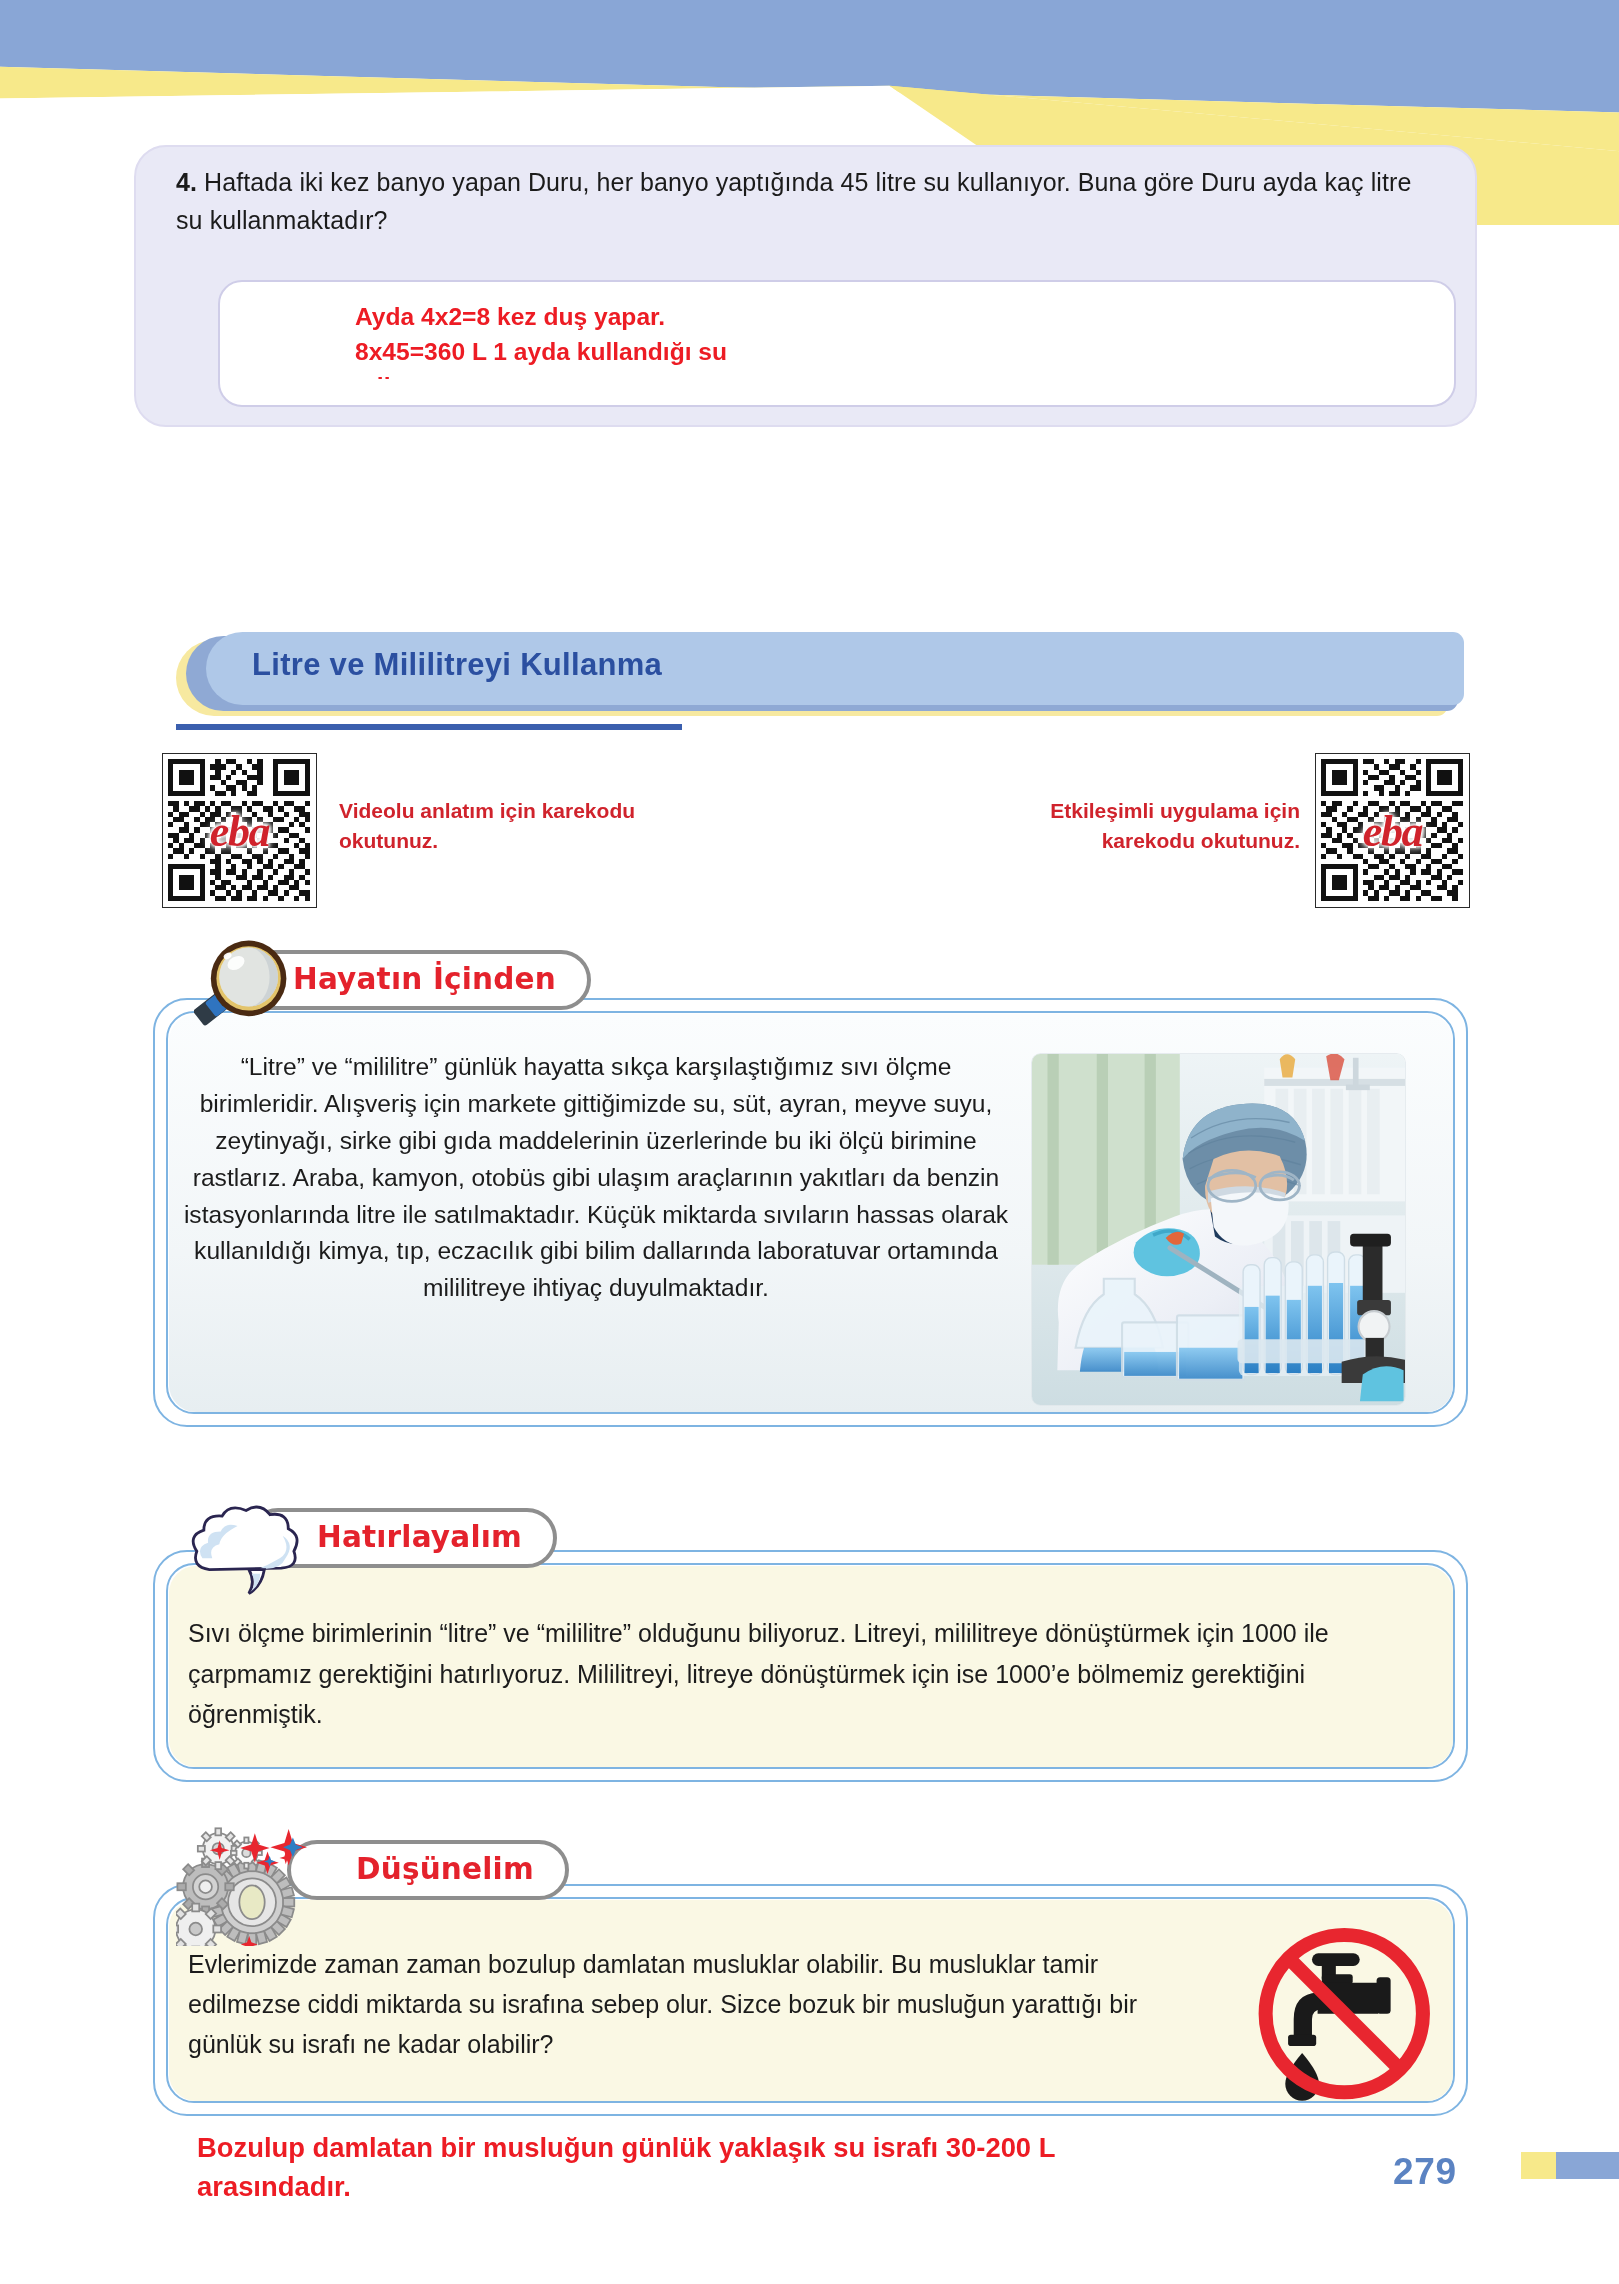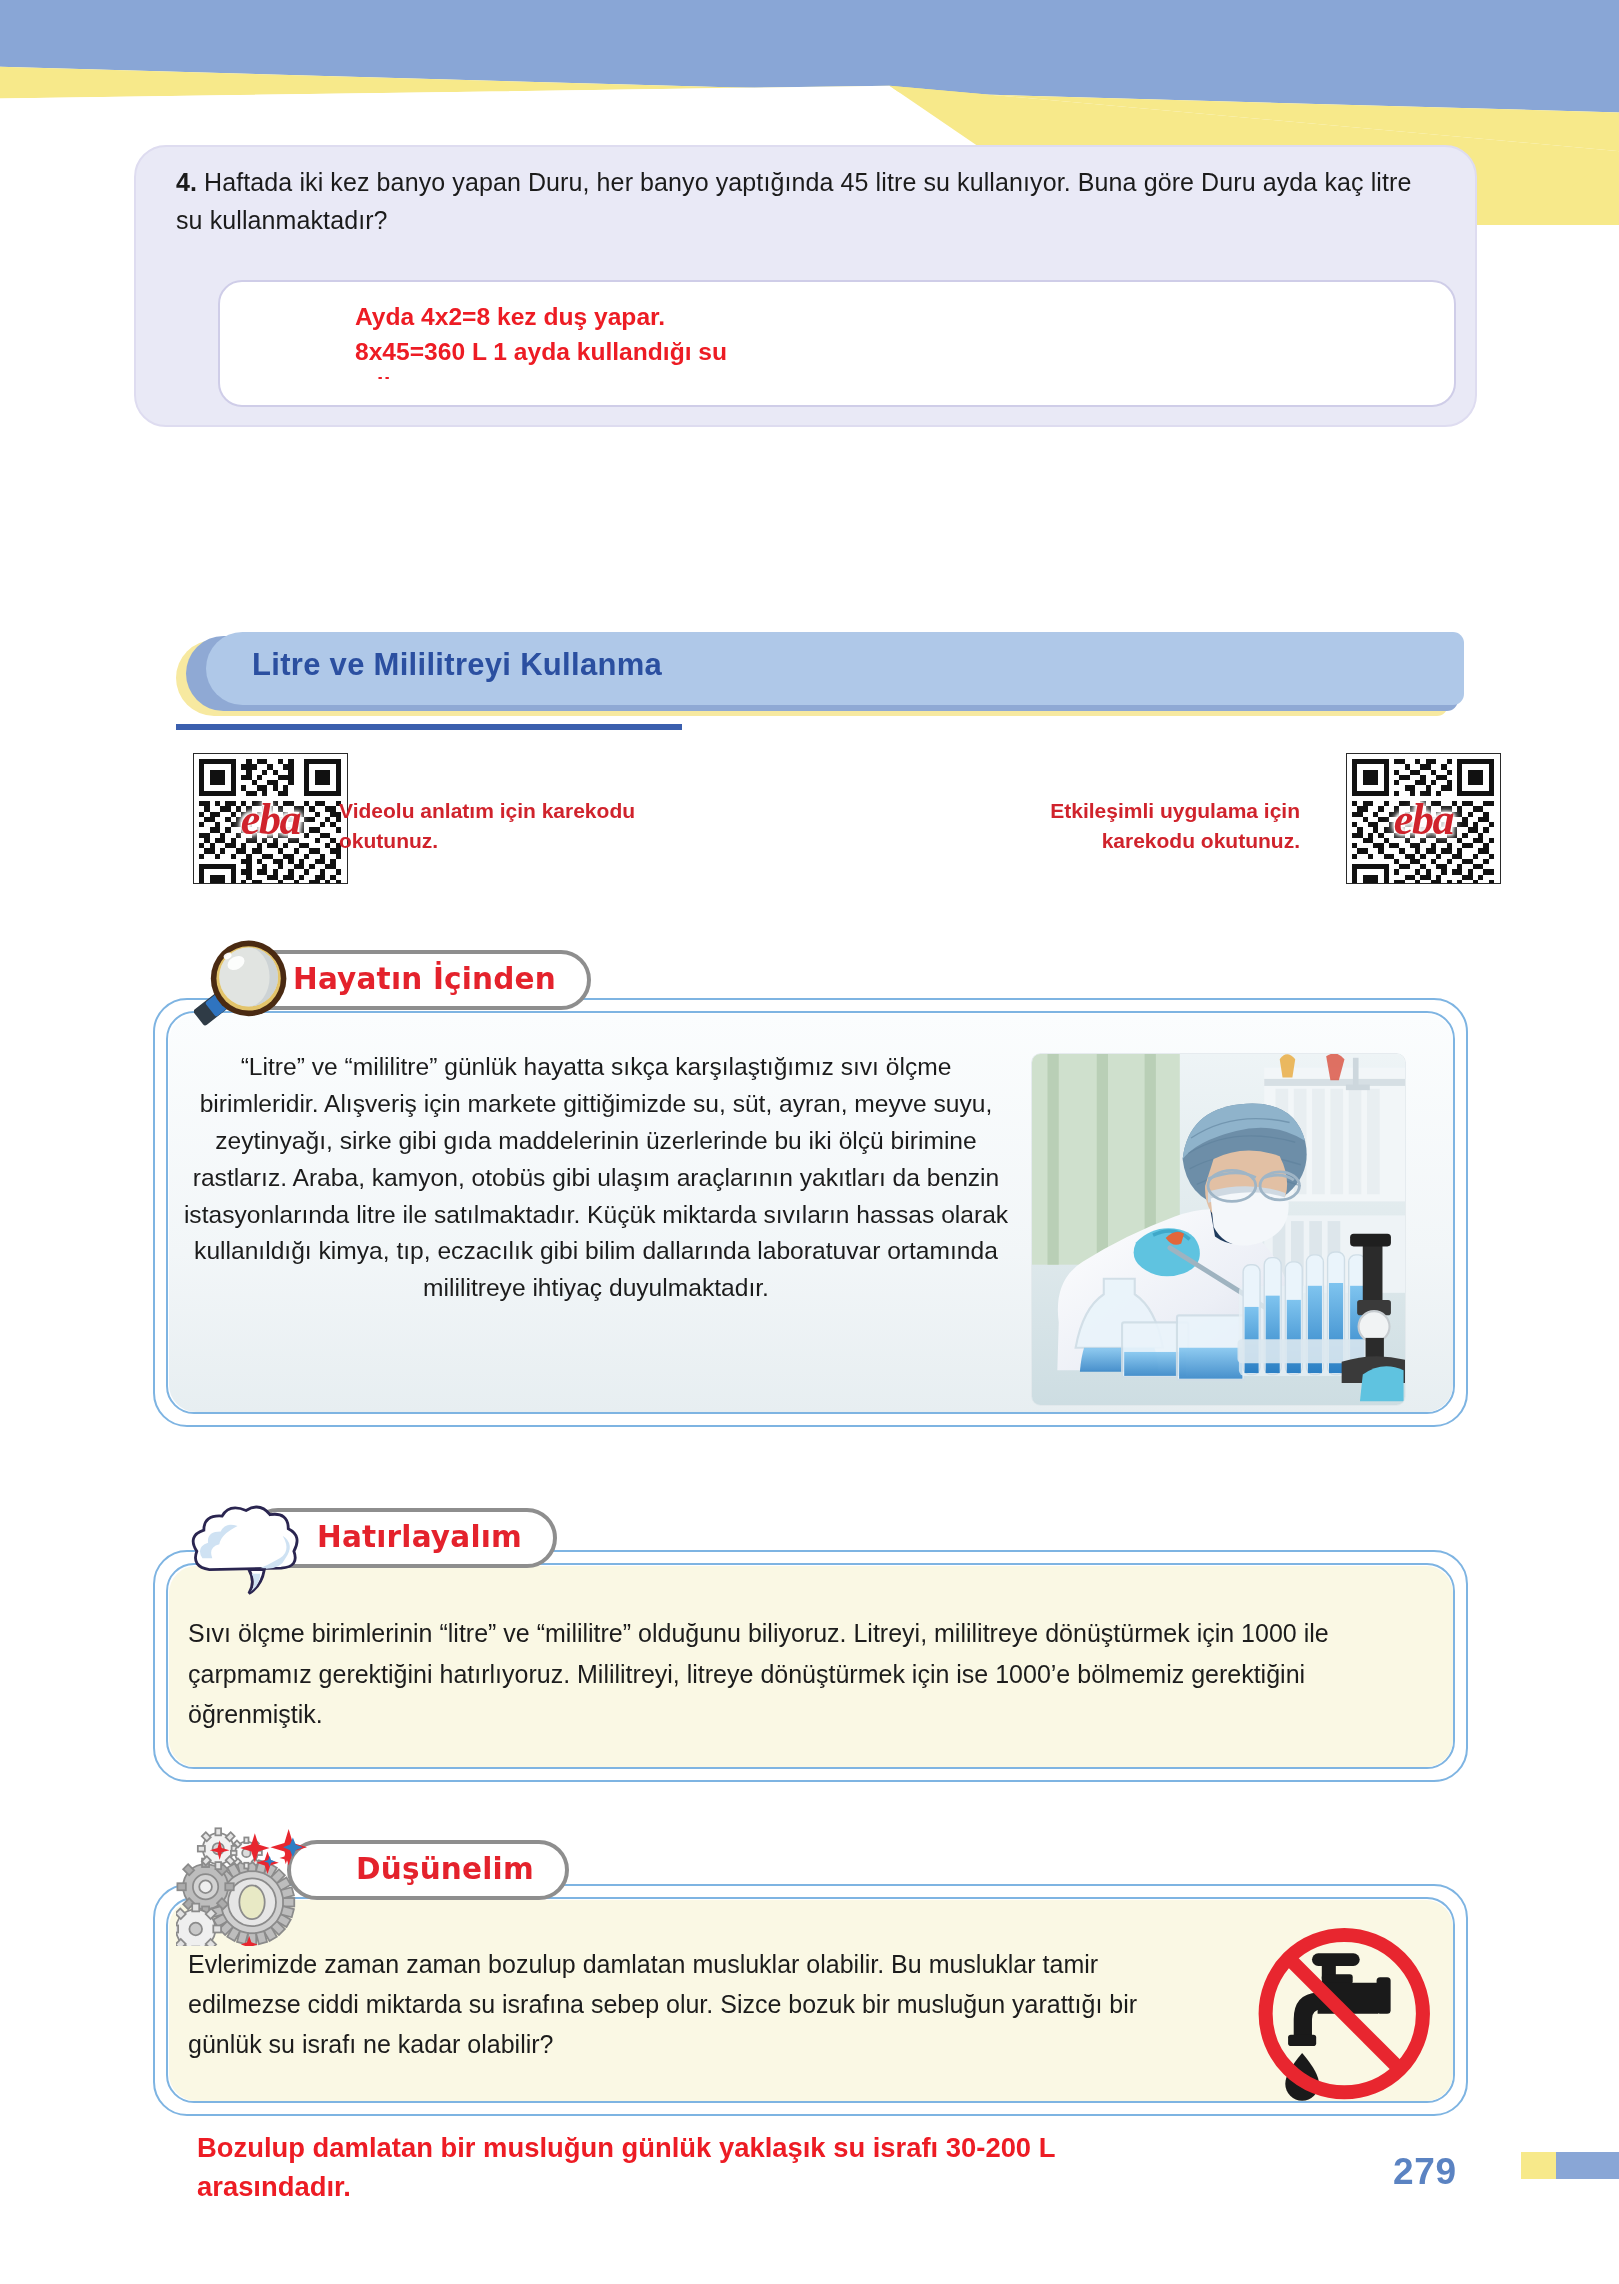--- a/index.html
+++ b/index.html
@@ -125,26 +125,25 @@
   }
 
   
   .qr-row {
     position: absolute;
     left: 162px; top: 745px;
     width: 1308px; height: 176px;
   }
   .qr-box {
     position: absolute;
-    width: 155px; height: 131px;
+    width: 155px; height: 155px;
     background: #ffffff;
     border: 1.4px solid #2a2a2a;
     box-sizing: border-box;
     overflow: hidden;
-    margin-left: 31px;
   }
   .qr-left  { left: 0px;   top: 8.4px; }
   .qr-right { left: 1153px; top: 8.4px; }
   .qr-eba {
     position: absolute;
     left: 50%; top: 50%;
     transform: translate(-50%,-50%);
     font-family: "Liberation Serif", serif;
     font-style: italic;
     font-weight: bold;

